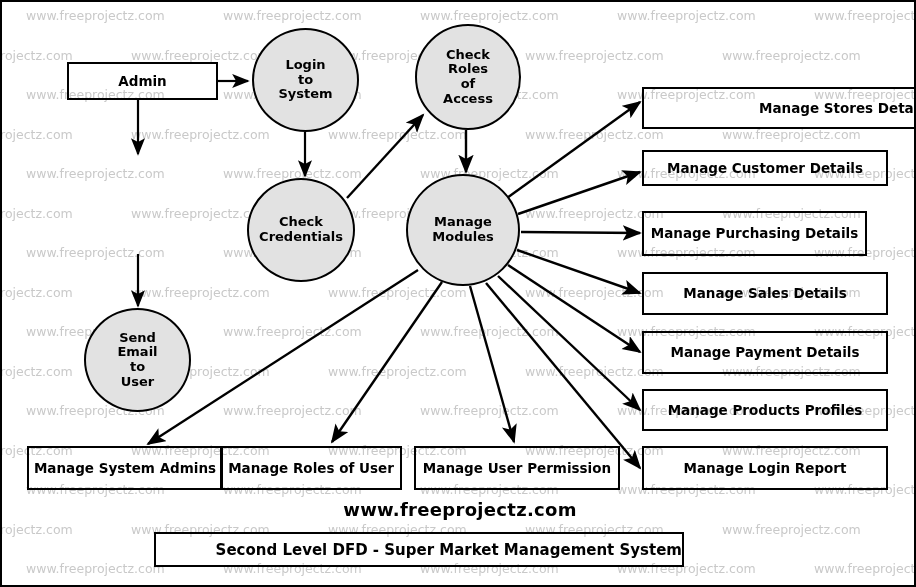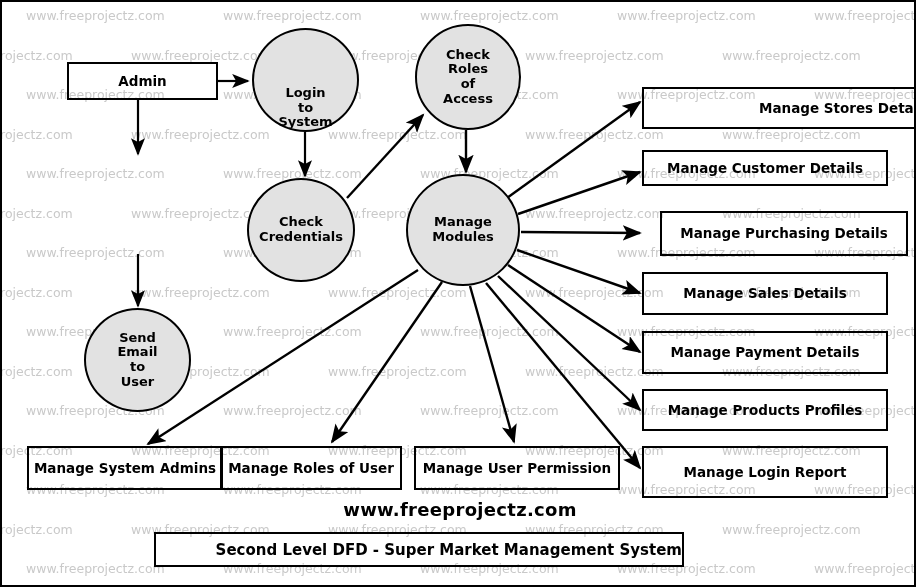--- a/index.html
+++ b/index.html
@@ -226,21 +226,21 @@
     <line x1="440" y1="280" x2="330" y2="440" stroke="#000" stroke-width="2.4" marker-end="url(#ah)"></line>
     <line x1="416" y1="268" x2="146" y2="442" stroke="#000" stroke-width="2.4" marker-end="url(#ah)"></line>
   </svg>
 
   <div id="diagram-layer">
 
     <div class="node-box" style="left:65px; top:60px; width:151px; height:38px;">
       <span class="lbl">Admin</span>
     </div>
 
-    <div class="node-circle" style="left:250px; top:26px; width:107px; height:104px;align-items:flex-end;">
+    <div class="node-circle" style="left:250px; top:26px; width:107px; height:104px;">
       <span class="lbl">Login<br>to<br>System</span>
     </div>
 
     <div class="node-circle" style="left:413px; top:22px; width:106px; height:106px;">
       <span class="lbl">Check<br>Roles<br>of<br>Access</span>
     </div>
 
 
     <div class="node-circle" style="left:245px; top:176px; width:108px; height:104px;">
       <span class="lbl">Check<br>Credentials</span>
@@ -253,33 +253,33 @@
     <div class="node-circle" style="left:82px; top:306px; width:107px; height:104px;">
       <span class="lbl">Send<br>Email<br>to<br>User</span>
     </div>
 
     <div class="node-box" style="left:640px; top:85px; width:291px; height:42px;justify-content:flex-end;">
       <span class="lbl">Manage Stores Details</span>
     </div>
     <div class="node-box" style="left:640px; top:148px; width:246px; height:36px;">
       <span class="lbl">Manage Customer Details</span>
     </div>
-    <div class="node-box" style="left:640px; top:209px; width:248px; height:45px;margin-left:18px;">
+    <div class="node-box" style="left:640px; top:209px; width:225px; height:45px;">
       <span class="lbl">Manage Purchasing Details</span>
     </div>
     <div class="node-box" style="left:640px; top:270px; width:246px; height:43px;">
       <span class="lbl">Manage Sales Details</span>
     </div>
     <div class="node-box" style="left:640px; top:329px; width:246px; height:43px;">
       <span class="lbl">Manage Payment Details</span>
     </div>
     <div class="node-box" style="left:640px; top:387px; width:246px; height:42px;">
       <span class="lbl">Manage Products Profiles</span>
     </div>
-    <div class="node-box" style="left:640px; top:444px; width:246px; height:52px;">
+    <div class="node-box" style="left:640px; top:444px; width:246px; height:44px;">
       <span class="lbl">Manage Login Report</span>
     </div>
 
     <div class="node-box" style="left:12px; top:444px; width:196px; height:44px;margin-left:13px;">
       <span class="lbl">Manage System Admins</span>
     </div>
     <div class="node-box" style="left:218px; top:444px; width:182px; height:44px;">
       <span class="lbl">Manage Roles of User</span>
     </div>
     <div class="node-box" style="left:412px; top:444px; width:206px; height:44px;">

